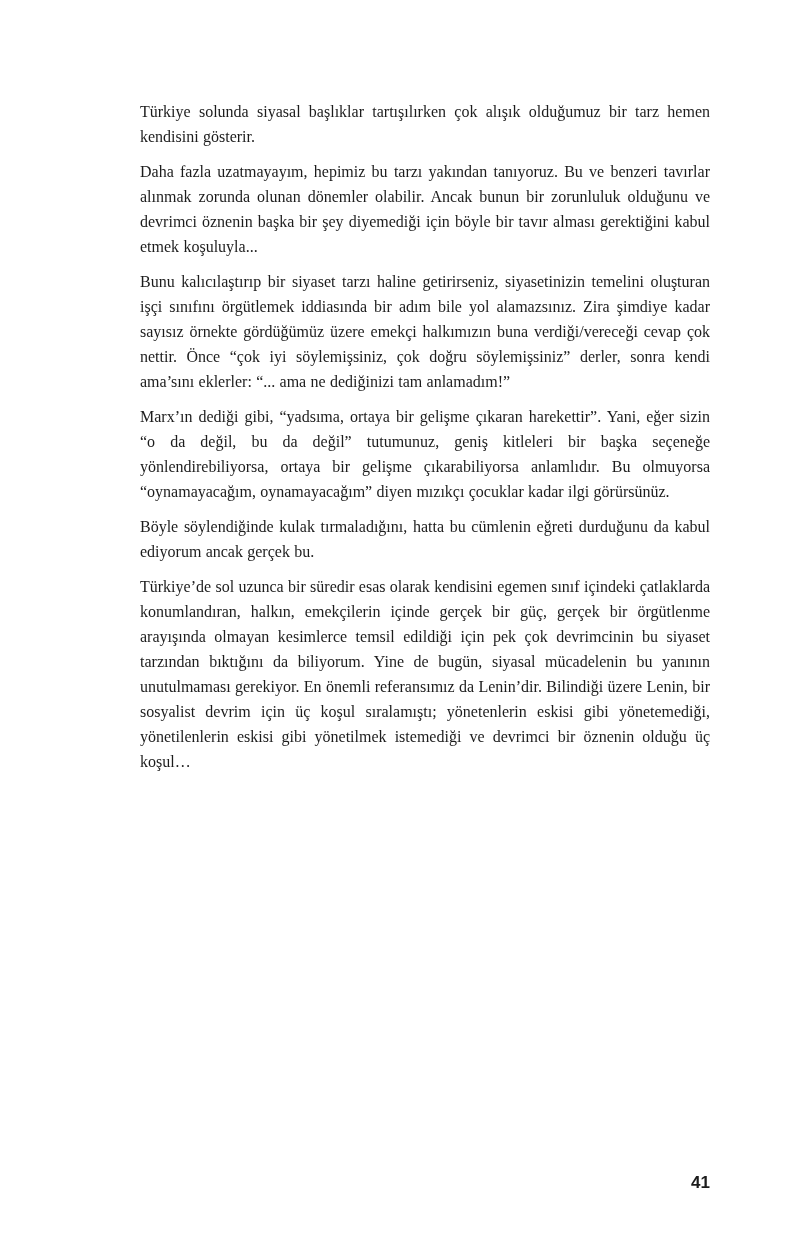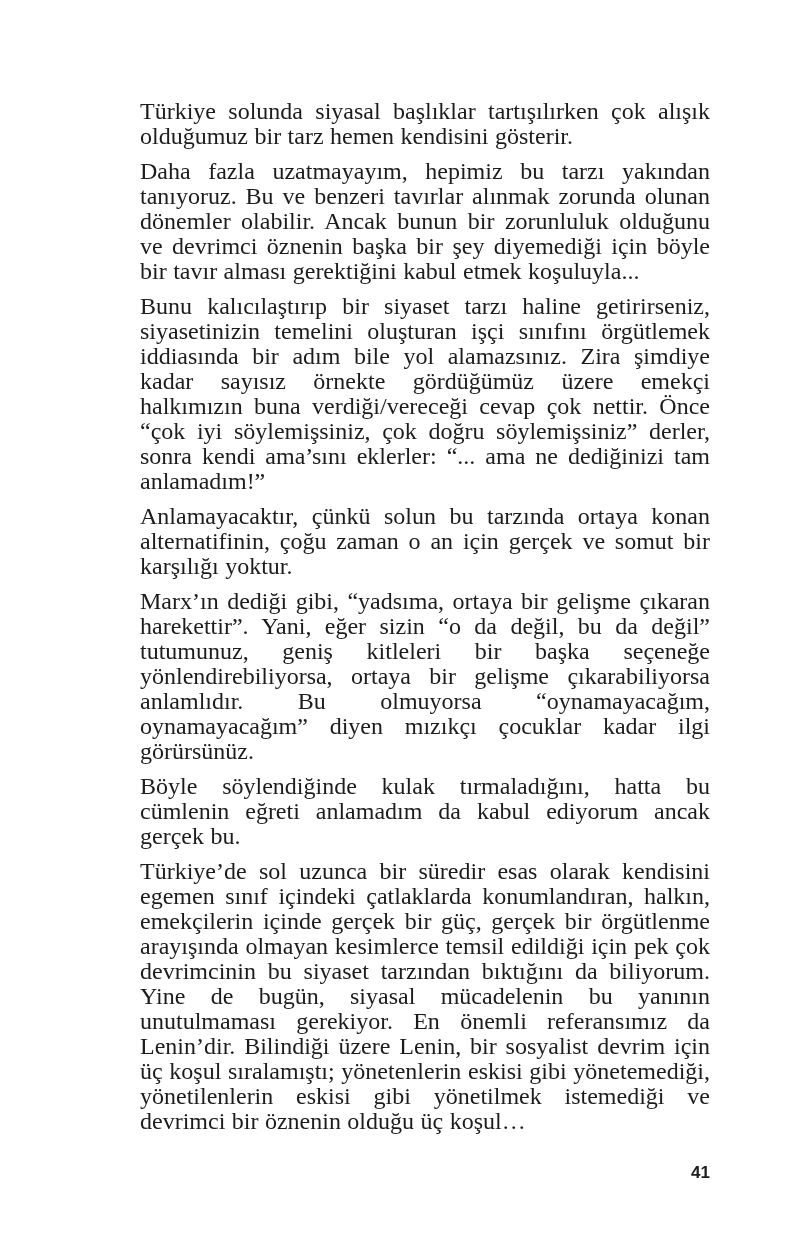--- a/index.html
+++ b/index.html
@@ -18,44 +18,43 @@
       box-sizing: border-box;
     }
     .text-block {
       position: absolute;
       left: 140px;
       top: 99px;
       width: 570px;
     }
     .text-block p {
       margin: 0 0 10px 0;
-      font-size: 24px;
+      font-size: 16px;
       line-height: 25px;
       text-align: justify;
       hyphens: auto;
       -webkit-hyphens: auto;
       word-spacing: 0.02em;
     }
     .page-number {
       position: absolute;
       right: 88px;
-      bottom: 58px;
+      bottom: 48px;
       font-family: "Liberation Sans", sans-serif;
       font-weight: 700;
       font-size: 17px;
       color: #1c1c1c;
     }
   </style>
 </head>
 <body>
 
 <div class="page">
   <div class="text-block">
     <p>Türkiye solunda siyasal başlıklar tartışılırken çok alışık olduğumuz bir tarz hemen kendisini gösterir.</p>
     <p>Daha fazla uzatmayayım, hepimiz bu tarzı yakından tanıyoruz. Bu ve benzeri tavırlar alınmak zorunda olunan dönemler olabilir. Ancak bunun bir zorunluluk olduğunu ve devrimci öznenin başka bir şey diyemediği için böyle bir tavır alması gerektiğini kabul etmek koşuluyla...</p>
     <p>Bunu kalıcılaştırıp bir siyaset tarzı haline getirirseniz, siyasetinizin temelini oluşturan işçi sınıfını örgütlemek iddiasında bir adım bile yol alamazsınız. Zira şimdiye kadar sayısız örnekte gördüğümüz üzere emekçi halkımızın buna verdiği/vereceği cevap çok nettir. Önce “çok iyi söylemişsiniz, çok doğru söylemişsiniz” derler, sonra kendi ama’sını eklerler: “... ama ne dediğinizi tam anlamadım!”</p>
-    <p>Anlamayacaktır, çünkü solun bu tarzında ortaya konan alternatifinin, çoğu zaman o an için gerçek ve somut bir karşılığı yoktur.</p>
     <p>Marx’ın dediği gibi, “yadsıma, ortaya bir gelişme çıkaran harekettir”. Yani, eğer sizin “o da değil, bu da değil” tutumunuz, geniş kitleleri bir başka seçeneğe yönlendirebiliyorsa, ortaya bir gelişme çıkarabiliyorsa anlamlıdır. Bu olmuyorsa “oynamayacağım, oynamayacağım” diyen mızıkçı çocuklar kadar ilgi görürsünüz.</p>
-    <p>Böyle söylendiğinde kulak tırmaladığını, hatta bu cümlenin eğreti anlamadım da kabul ediyorum ancak gerçek bu.</p>
+    <p>Böyle söylendiğinde kulak tırmaladığını, hatta bu cümlenin eğreti durduğunu da kabul ediyorum ancak gerçek bu.</p>
     <p>Türkiye’de sol uzunca bir süredir esas olarak kendisini egemen sınıf içindeki çatlaklarda konumlandıran, halkın, emekçilerin içinde gerçek bir güç, gerçek bir örgütlenme arayışında olmayan kesimlerce temsil edildiği için pek çok devrimcinin bu siyaset tarzından bıktığını da biliyorum. Yine de bugün, siyasal mücadelenin bu yanının unutulmaması gerekiyor. En önemli referansımız da Lenin’dir. Bilindiği üzere Lenin, bir sosyalist devrim için üç koşul sıralamıştı; yönetenlerin eskisi gibi yönetemediği, yönetilenlerin eskisi gibi yönetilmek istemediği ve devrimci bir öznenin olduğu üç koşul…</p>
   </div>
   <div class="page-number">41</div>
 </div>
 
 </body></html>

